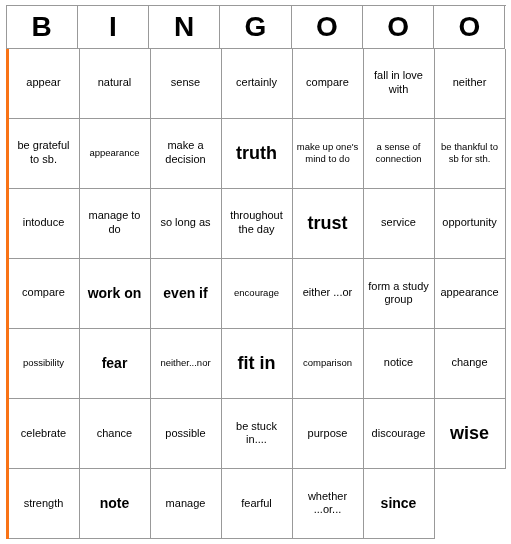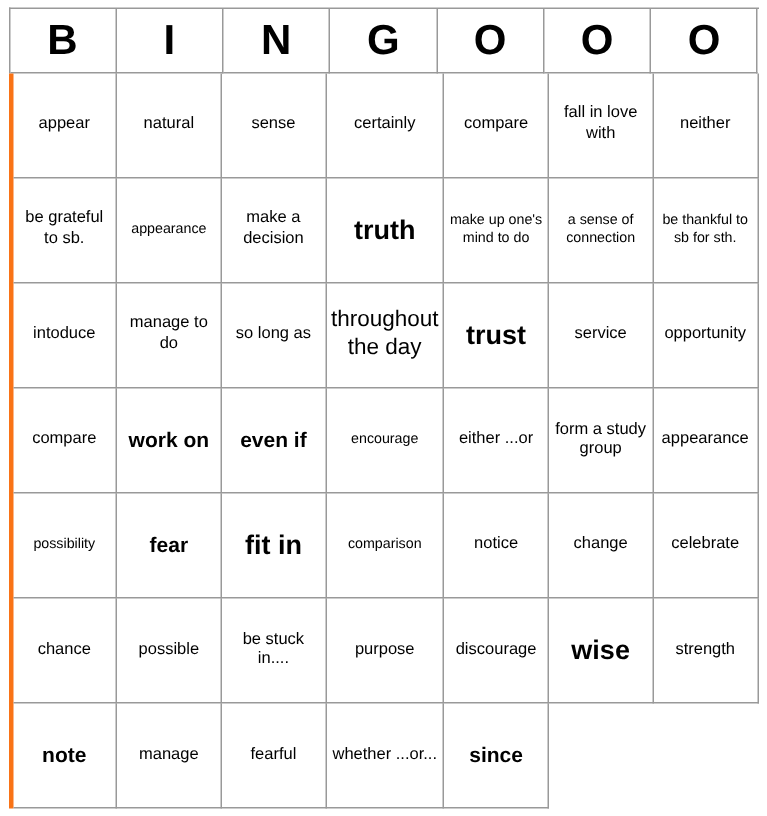--- a/index.html
+++ b/index.html
@@ -85,33 +85,34 @@
       <div class="bingo-cell">be grateful to sb.</div>
       <div class="bingo-cell" style="font-size: 9.5px;">appearance</div>
       <div class="bingo-cell">make a decision</div>
       <div class="bingo-cell large">truth</div>
       <div class="bingo-cell" style="font-size: 9.5px;">make up one's mind to do</div>
       <div class="bingo-cell" style="font-size: 9.5px;">a sense of connection</div>
       <div class="bingo-cell" style="font-size: 9.5px;">be thankful to sb for sth.</div>
       <div class="bingo-cell">intoduce</div>
       <div class="bingo-cell">manage to do</div>
       <div class="bingo-cell">so long as</div>
-      <div class="bingo-cell" style="font-size: 15px;">throughout the day</div>
+      <div class="bingo-cell" style="font-size: 11px;">throughout the day</div>
       <div class="bingo-cell large">trust</div>
       <div class="bingo-cell">service</div>
       <div class="bingo-cell">opportunity</div>
       <div class="bingo-cell">compare</div>
       <div class="bingo-cell medium">work on</div>
       <div class="bingo-cell medium">even if</div>
       <div class="bingo-cell" style="font-size: 9.5px;">encourage</div>
       <div class="bingo-cell">either ...or</div>
       <div class="bingo-cell">form a study group</div>
       <div class="bingo-cell">appearance</div>
       <div class="bingo-cell" style="font-size: 9.5px;">possibility</div>
       <div class="bingo-cell medium">fear</div>
+      <div class="bingo-cell" style="font-size: 9.5px;">neither...nor</div>
       <div class="bingo-cell large">fit in</div>
       <div class="bingo-cell" style="font-size: 9.5px;">comparison</div>
       <div class="bingo-cell">notice</div>
       <div class="bingo-cell">change</div>
       <div class="bingo-cell">celebrate</div>
       <div class="bingo-cell">chance</div>
       <div class="bingo-cell">possible</div>
       <div class="bingo-cell">be stuck in....</div>
       <div class="bingo-cell">purpose</div>
       <div class="bingo-cell">discourage</div>

